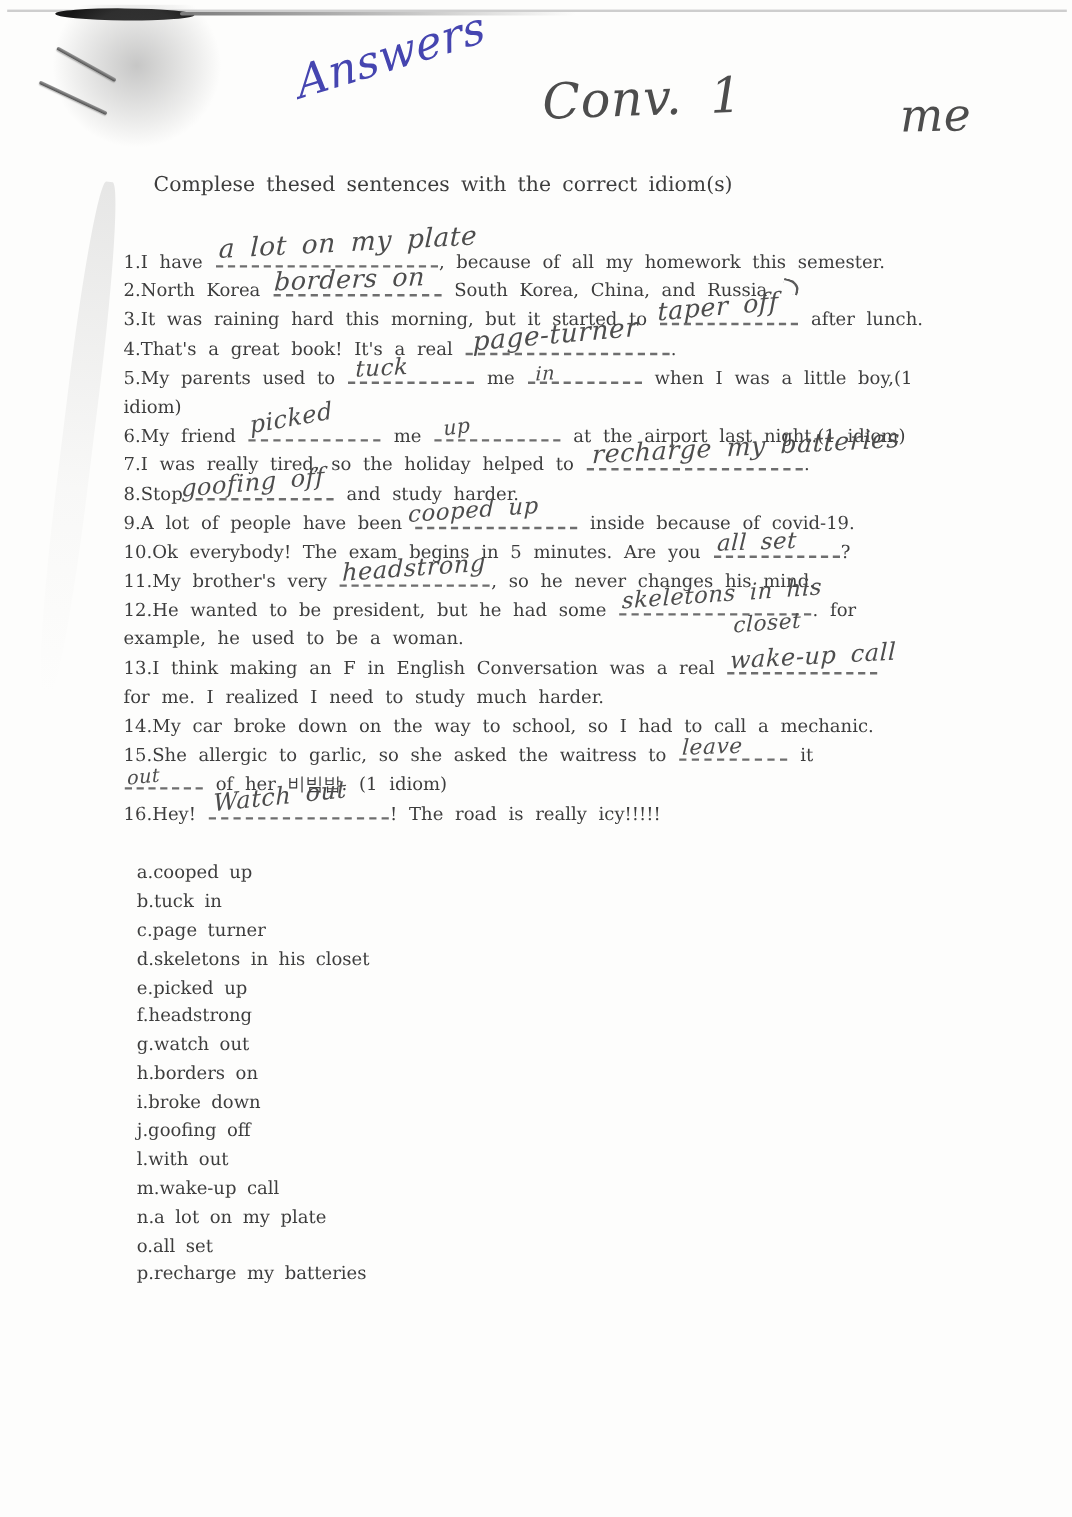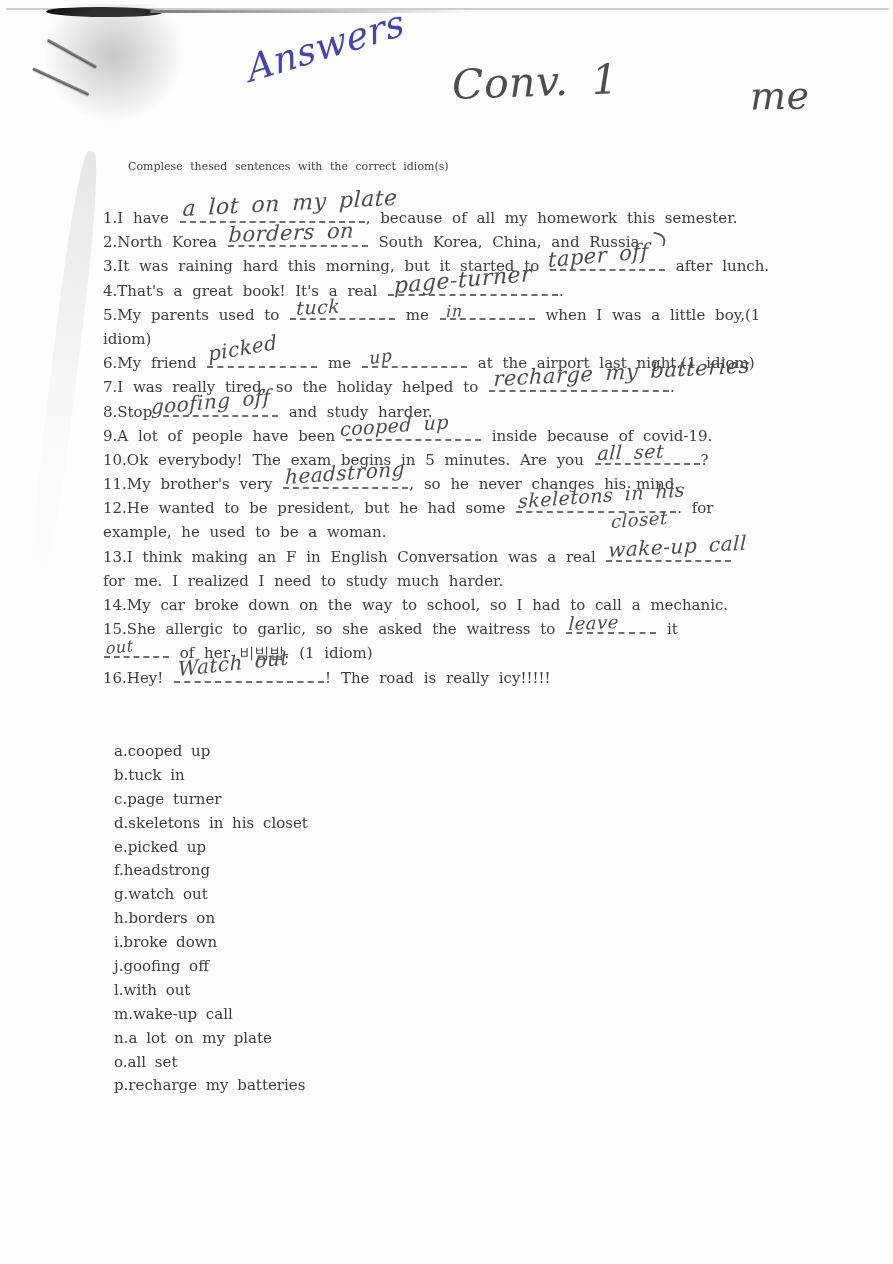--- a/index.html
+++ b/index.html
@@ -30,30 +30,30 @@
     font-style:italic;color:#4d4d4d;white-space:nowrap;
     letter-spacing:.5px;
   }
   .hw-answers{position:absolute;left:252px;top:48px;font-size:37px;color:#4545b0;
     transform:rotate(-17deg) skewX(-6deg);transform-origin:left bottom;}
   .hw-course{position:absolute;left:452px;top:58px;font-size:41px;transform:rotate(-2deg);word-spacing:10px;}
   .hw-owner{position:absolute;left:750px;top:74px;font-size:38px;transform:rotate(-1deg);}
 
   
   .print{color:#3d3d3d;}
-  .heading{position:absolute;left:128px;top:160px;font-size:11px;word-spacing:4px;white-space:nowrap;}
+  .heading{position:absolute;left:128px;top:144px;font-size:17px;word-spacing:4px;white-space:nowrap;}
   .questions{position:absolute;left:103px;top:206px;width:700px;font-size:15px;word-spacing:5px;}
   .qline{height:24.2px;line-height:24.2px;white-space:nowrap;}
   .blank{
     display:inline-block;position:relative;vertical-align:baseline;
     height:13px;border-bottom:2px dashed #6e6e6e;margin:0 1px;
   }
   .blank .hw{position:absolute;transform-origin:left bottom;line-height:1;}
   .hw-below{position:absolute;line-height:1;}
-  .wordbank{position:absolute;left:114px;top:740px;font-size:15px;word-spacing:4px;}
+  .wordbank{position:absolute;left:114px;top:716px;font-size:15px;word-spacing:4px;}
   .wb-item{height:23.9px;line-height:23.9px;white-space:nowrap;}
 </style>
 </head>
 <body>
 
 <div class="page">
 
   <div class="scan-topline"></div>
   <div class="scan-blob"></div>
   <div class="scan-blob-tail"></div>

